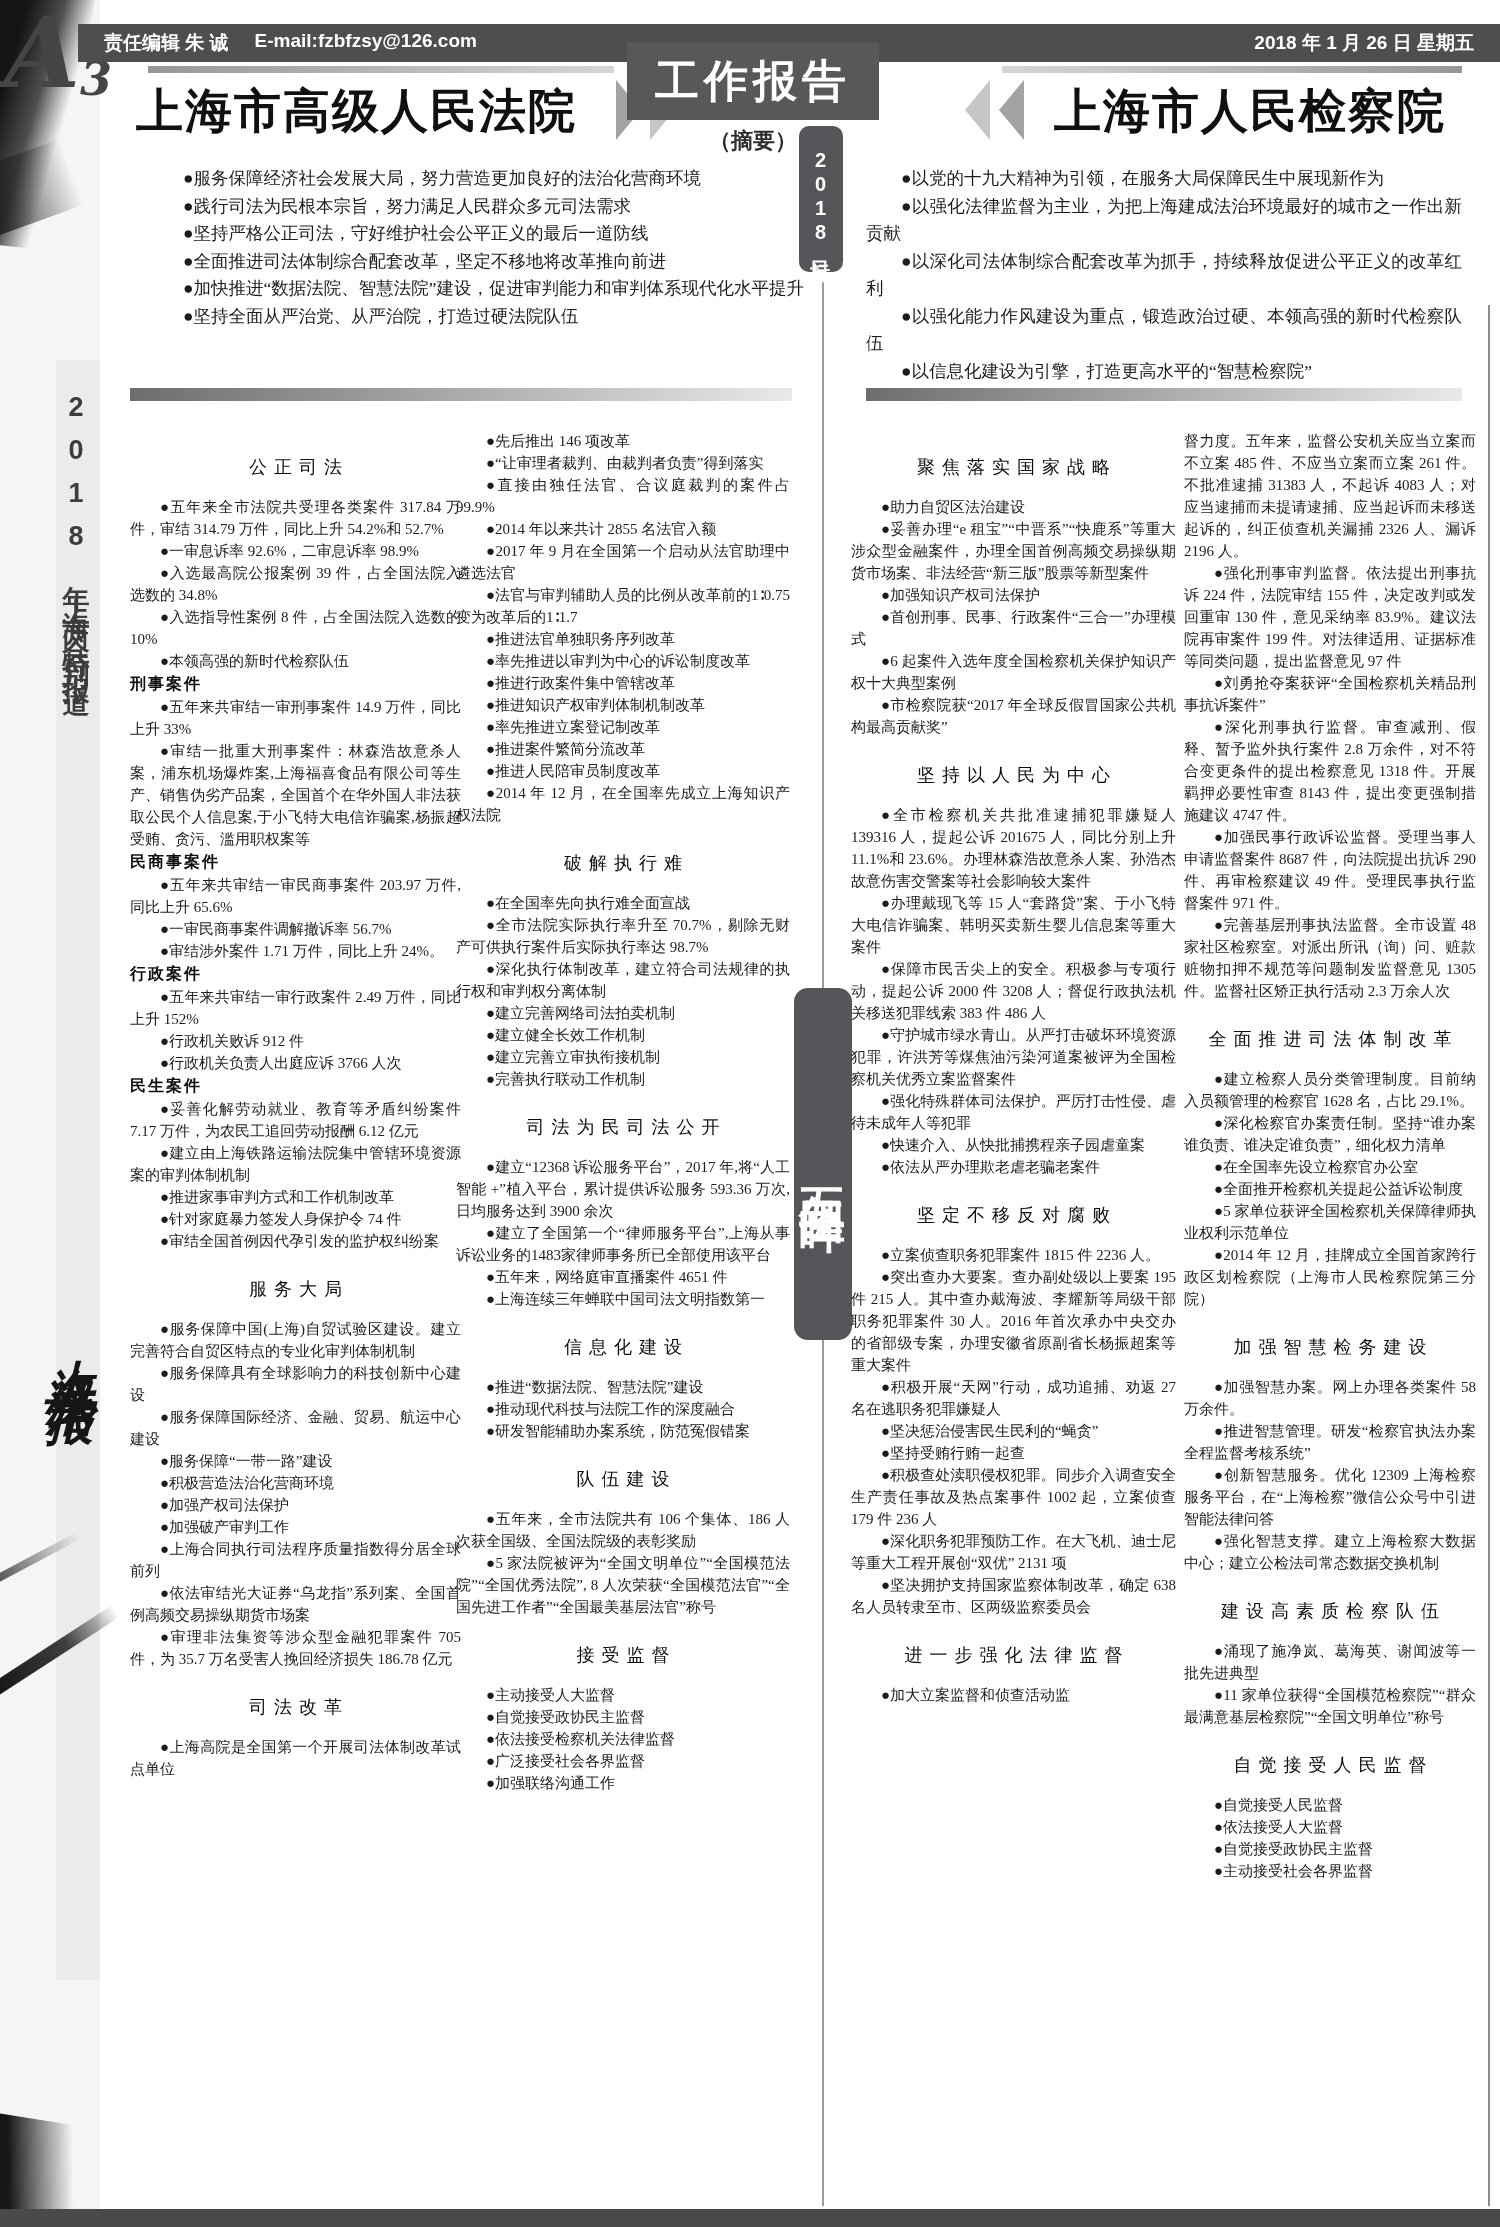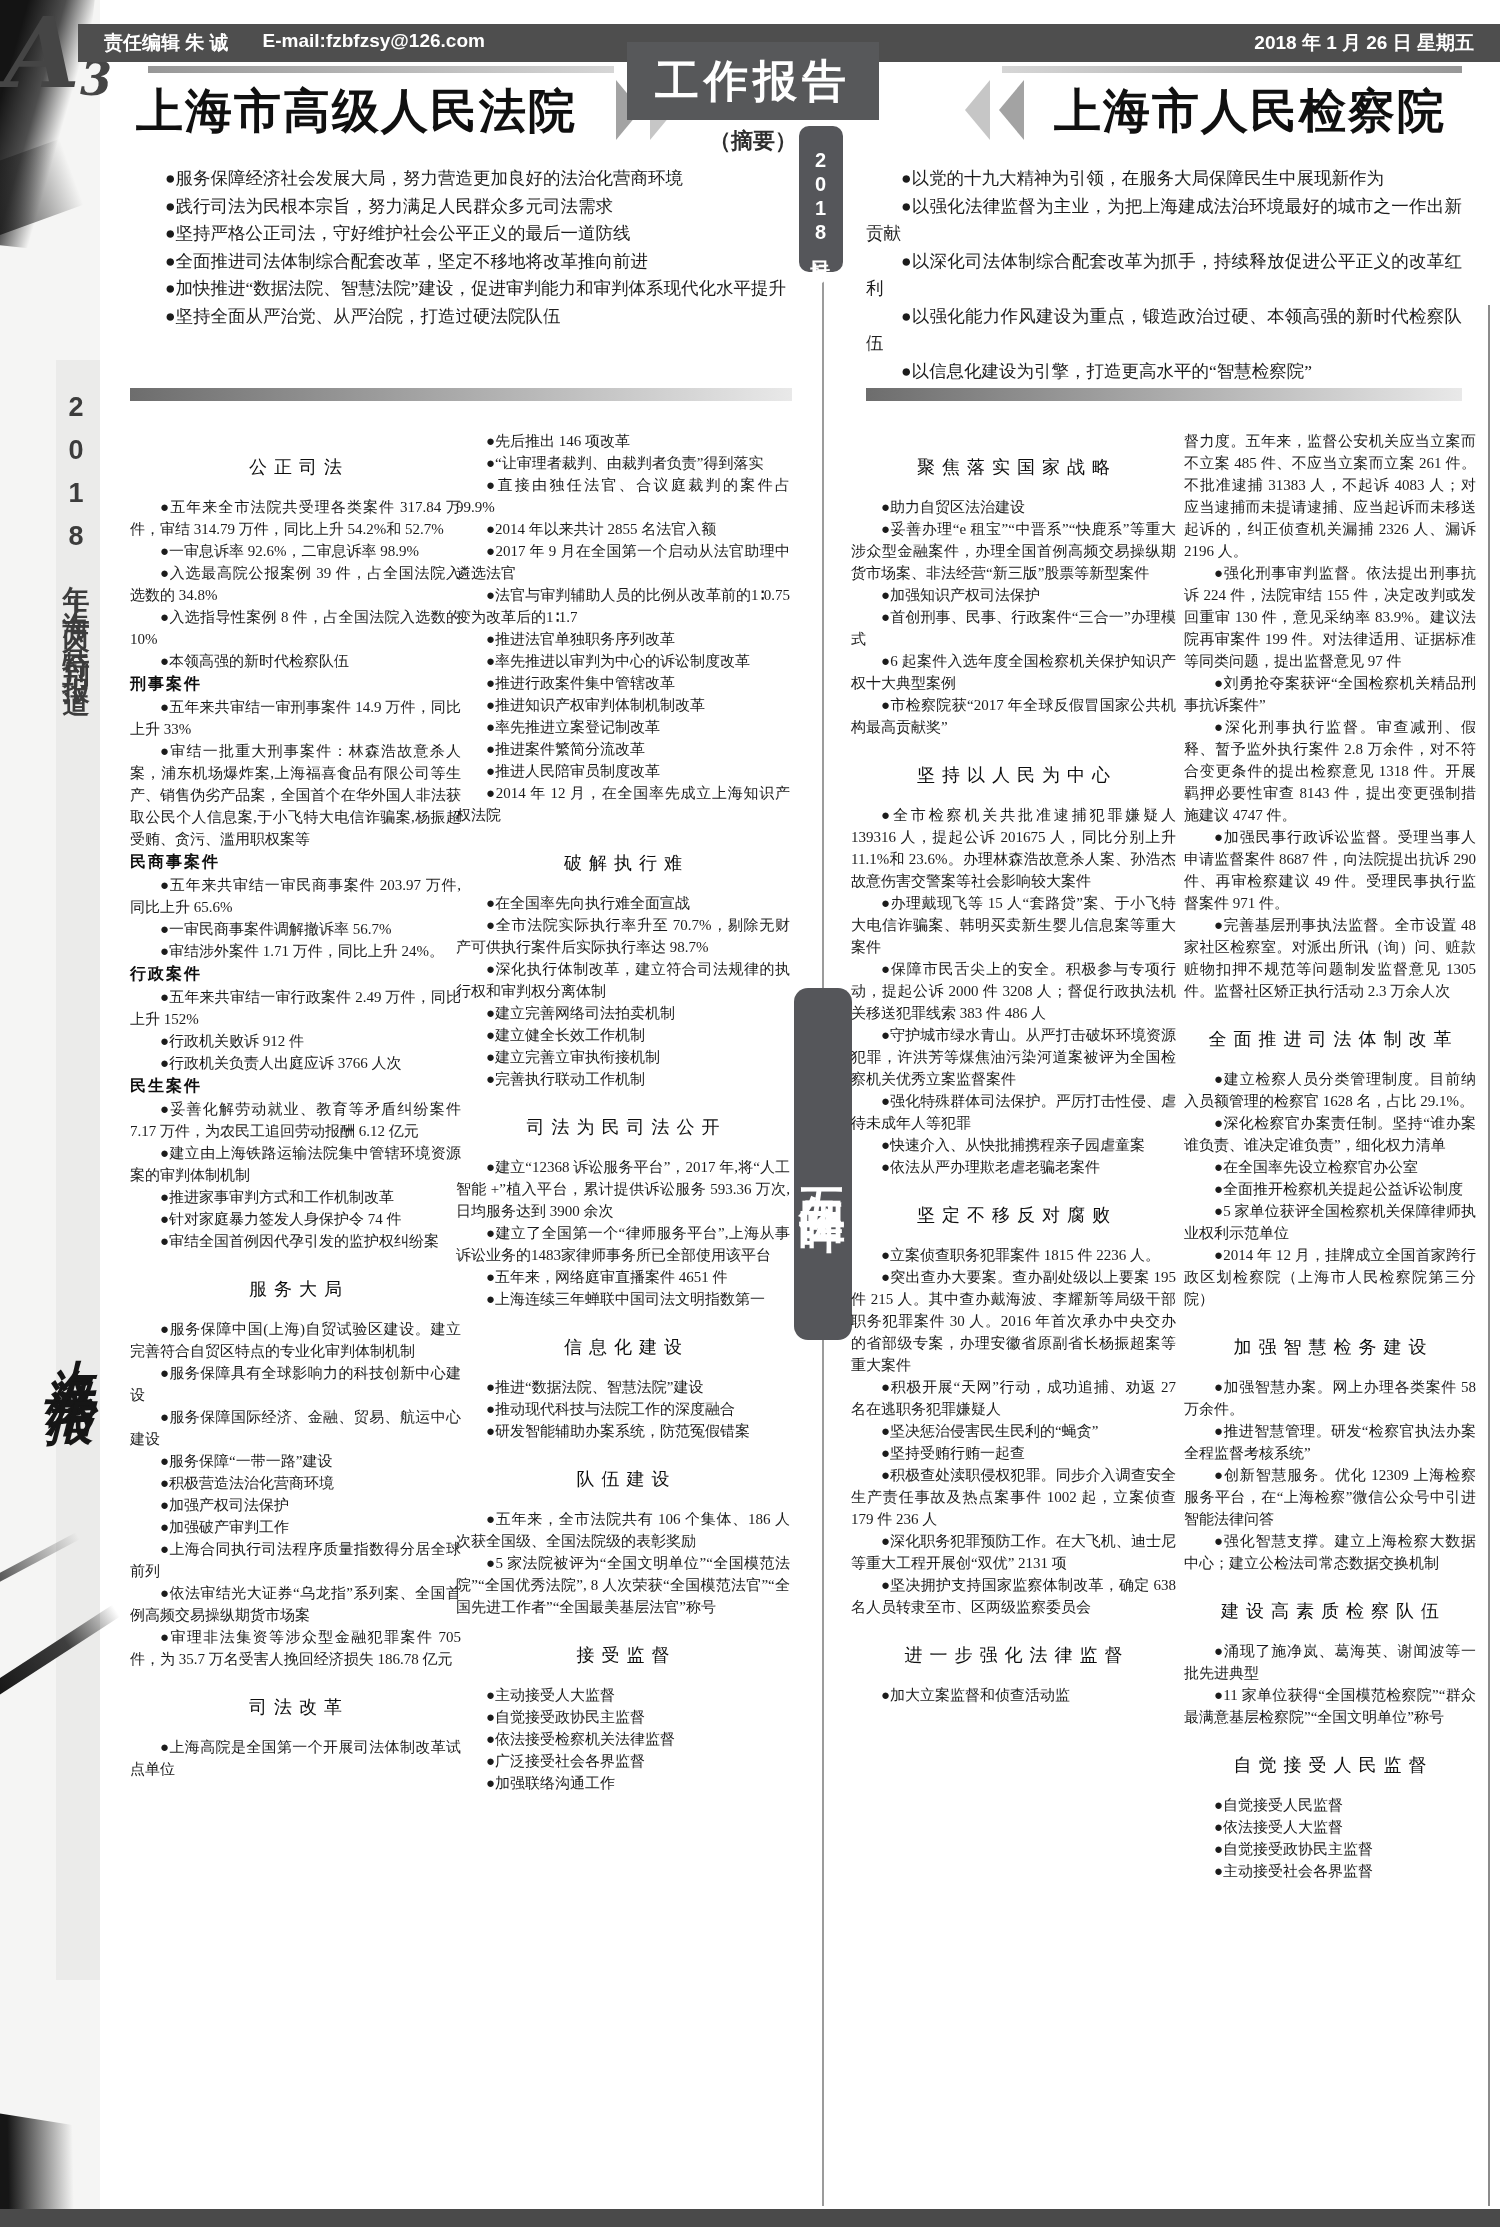--- a/index.html
+++ b/index.html
@@ -20,37 +20,37 @@
   .campaign{left:58px;top:392px;height:1000px;writing-mode:vertical-rl;text-orientation:upright;
             font-family:"Liberation Sans","DejaVu Sans",sans-serif;font-weight:bold;font-size:27px;
             letter-spacing:13px;color:#3c3c3c;}
   .brand{left:38px;top:1320px;height:620px;writing-mode:vertical-rl;text-orientation:upright;
          font-family:"DejaVu Serif",serif;font-weight:bold;font-style:italic;font-size:48px;
          letter-spacing:10px;color:#161616;}
   
   .topbar{left:78px;top:24px;width:1422px;height:38px;background:#4e4e4e;color:#fff;
           display:flex;justify-content:space-between;align-items:center;padding:0 26px;box-sizing:border-box;
           font-family:"Liberation Sans","DejaVu Sans",sans-serif;font-weight:bold;font-size:19px;}
-  .topbar .grp{display:flex;gap:34px;}
+  .topbar .grp{display:flex;gap:26px;}
   
   .rule-left{left:148px;top:66px;width:466px;height:7px;background:linear-gradient(to right,#979797,#d6d6d6);}
   .rule-right{left:1002px;top:66px;width:460px;height:7px;background:linear-gradient(to left,#979797,#d6d6d6);}
   .title-left{left:104px;top:80px;width:505px;text-align:center;font-size:47px;font-weight:bold;color:#101010;letter-spacing:2px;}
   .title-right{left:1030px;top:80px;width:440px;text-align:center;font-size:47px;font-weight:bold;color:#101010;letter-spacing:2px;}
   .chev{width:0;height:0;border-top:30px solid transparent;border-bottom:30px solid transparent;}
   .chevL1{left:616px;top:80px;border-left:25px solid #a3a3a3;}
   .chevL2{left:650px;top:80px;border-left:25px solid #c6c6c6;}
   .chevR1{left:965px;top:80px;border-right:25px solid #c6c6c6;}
   .chevR2{left:999px;top:80px;border-right:25px solid #a3a3a3;}
   .center-box{left:627px;top:42px;width:252px;height:78px;background:#57585a;color:#fff;text-align:center;
               line-height:78px;font-size:44px;font-weight:bold;letter-spacing:5px;font-family:"Liberation Sans",sans-serif;}
   .center-sub{left:627px;top:126px;width:252px;text-align:center;font-size:22px;font-weight:bold;color:#2e2e2e;}
   
   .goals{font-size:17.5px;line-height:27.5px;}
-  .goals-left{left:130px;top:165px;width:662px;}
+  .goals-left{left:148px;top:165px;width:662px;}
   .goals-right{left:866px;top:165px;width:596px;}
   .goal{margin:0;text-indent:2em;text-align:justify;}
   .bar{height:13px;}
   .bar-left{left:130px;top:388px;width:662px;background:linear-gradient(to right,#6d6d6d,#e9e9e9);}
   .bar-right{left:866px;top:388px;width:596px;background:linear-gradient(to right,#6d6d6d,#e9e9e9);}
   
   .vline{left:822px;top:150px;width:2px;height:2056px;background:#9b9b9b;}
   .rline{left:1488px;top:305px;width:2px;height:1901px;background:#8b8b8b;}
   .badge{background:#55565a;color:#fff;writing-mode:vertical-rl;text-orientation:upright;
          display:flex;align-items:center;justify-content:center;font-weight:bold;

